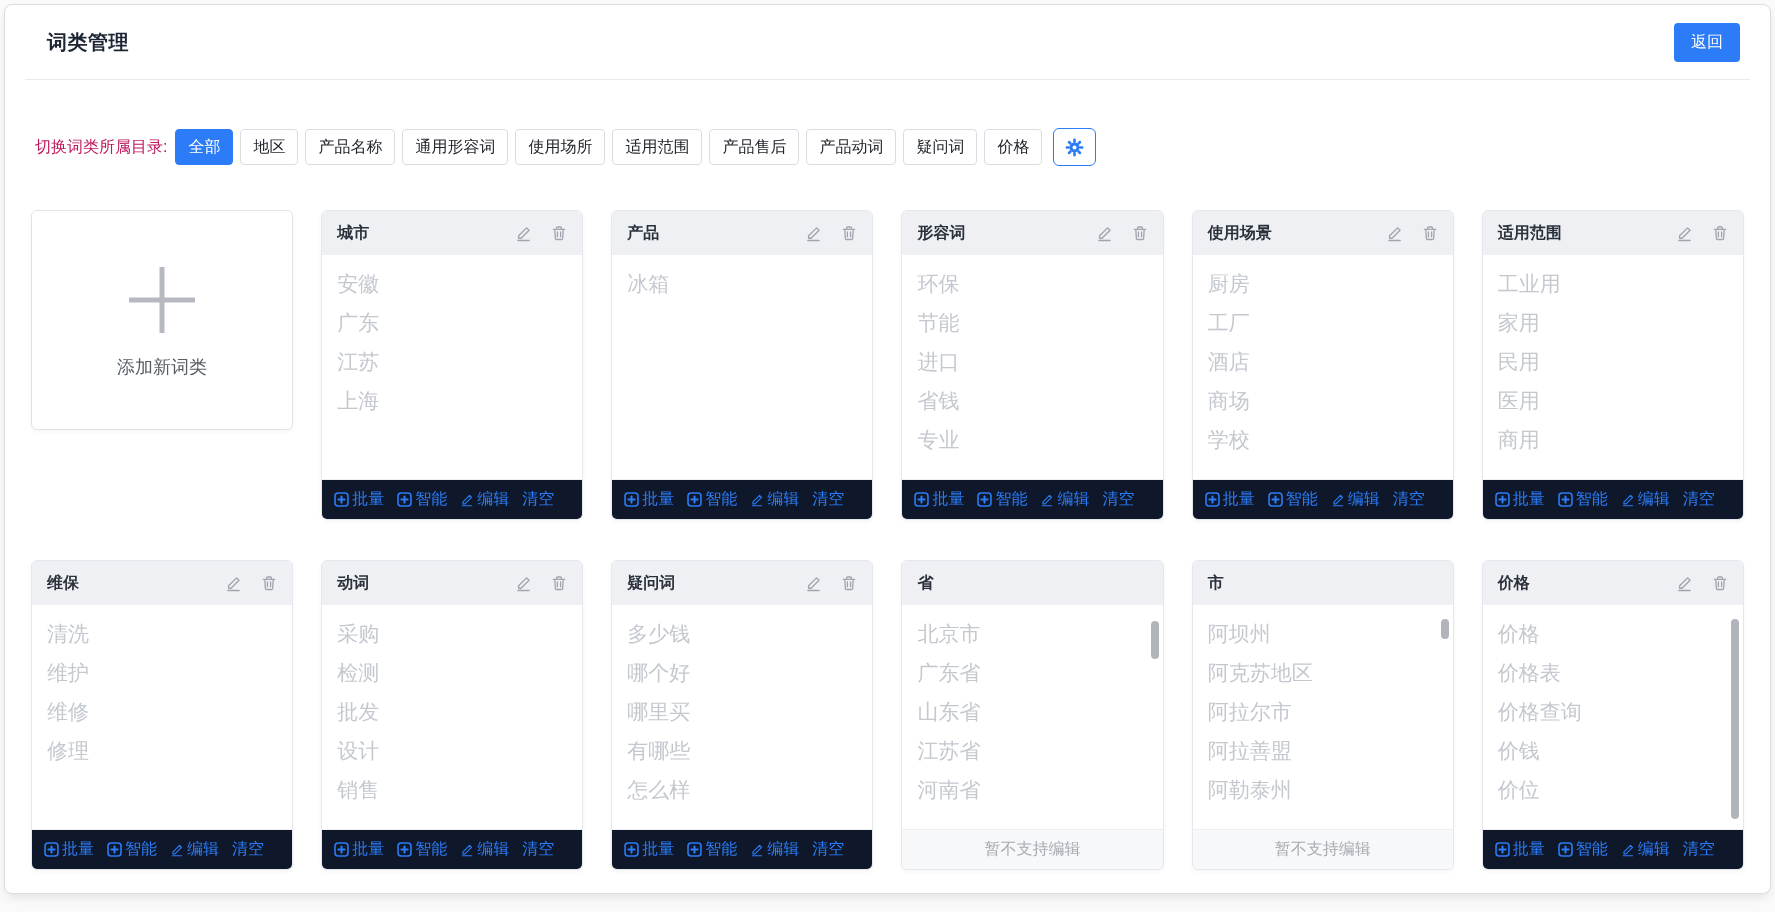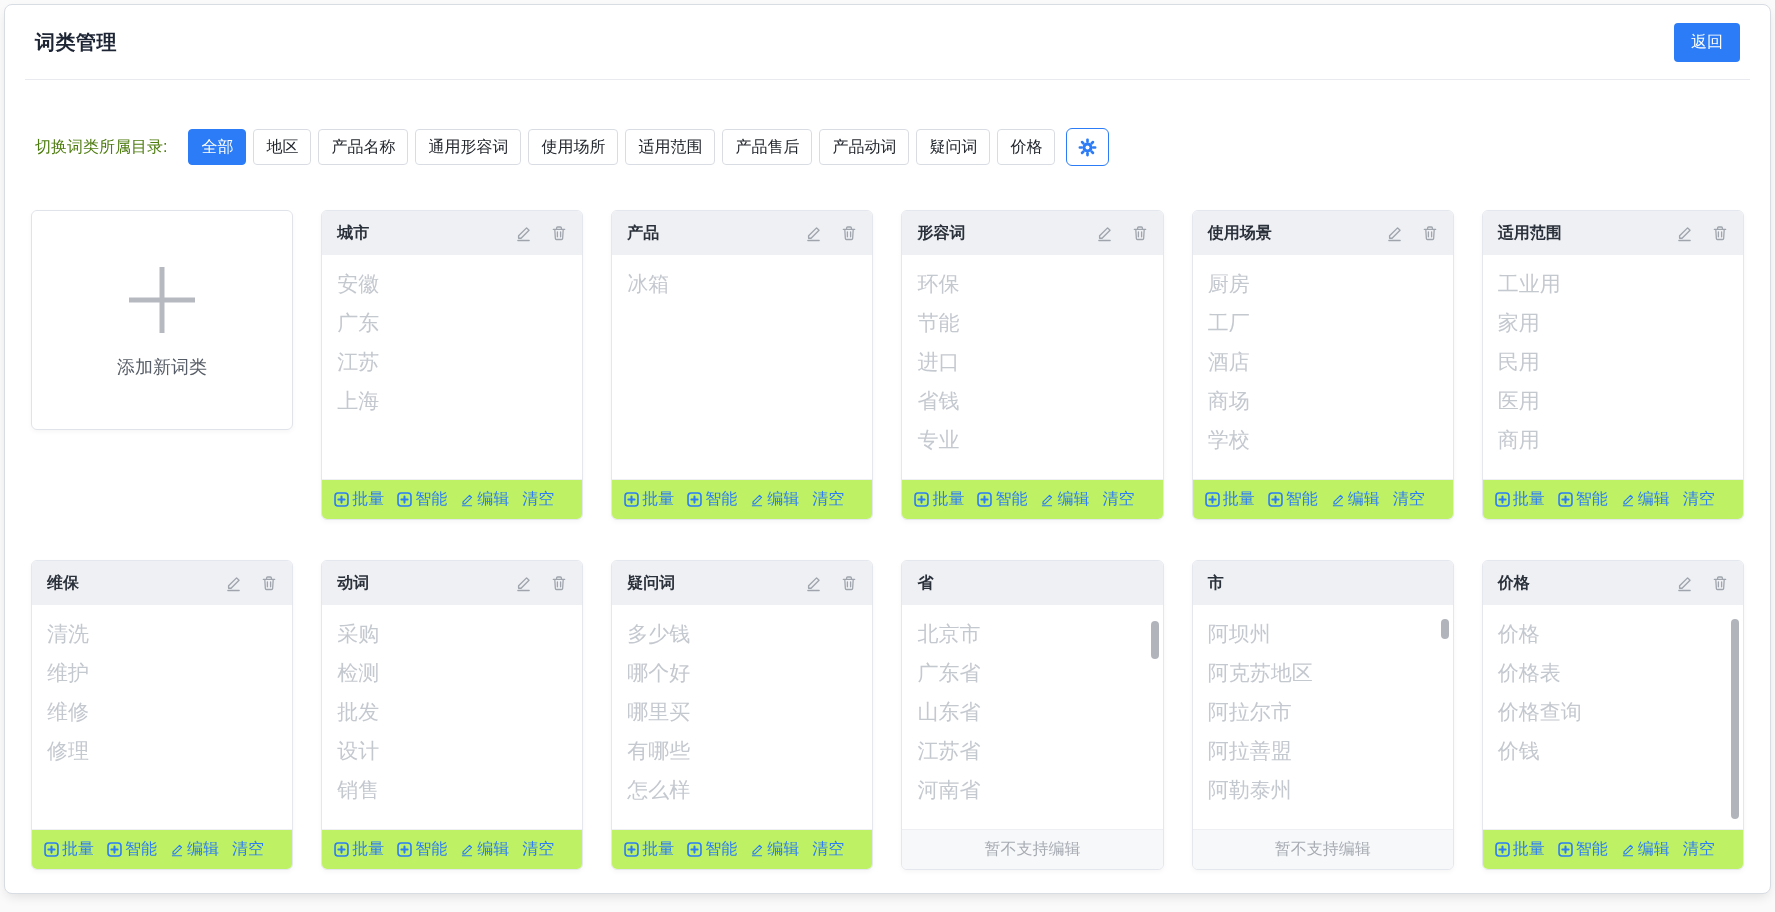--- a/index.html
+++ b/index.html
@@ -16,30 +16,30 @@
     border-radius: 8px;
     box-shadow: 0 5px 12px -3px rgba(0,0,0,.12);
     overflow: hidden;
   }
   
   .panel-header {
     height: 74px;
     display: flex; align-items: center; justify-content: space-between;
     padding: 0 30px;
   }
-  .page-title { font-size: 20px; font-weight: 700; color: #1d2534; letter-spacing: .5px; }
+  .page-title { font-size: 20px; font-weight: 700; color: #1d2534; letter-spacing: .5px; margin-left: 12px; }
   .back-btn {
     background: #2b7cf6; color: #fff; border: none; border-radius: 4px;
     font-size: 16px; padding: 9px 17px; cursor: pointer;
     font-family: inherit;
   }
   .divider { border-bottom: 1px solid #e8eaef; margin: 0 20px; }
   
   .filter-row { display: flex; align-items: center; gap: 7px; padding: 48px 30px 0; }
-  .filter-label { font-size: 16px; color: #4d7c0f; margin-right: 14px; }
+  .filter-label { font-size: 16px; color: #be185d; margin-right: 1px; }
   .chip {
     font-size: 16px; padding: 7px 12px; background: #fff; color: #23272e;
     border: 1px solid #d9dde3; border-radius: 4px; cursor: pointer;
     font-family: inherit; line-height: 20px;
   }
   .chip--active { background: #2b7cf6; border-color: #2b7cf6; color: #fff; }
   .gear-btn {
     width: 43px; height: 38px; margin-left: 4px;
     background: #fff; border: 1px solid #2b7cf6; border-radius: 6px;
     display: flex; align-items: center; justify-content: center; cursor: pointer;
@@ -70,21 +70,21 @@
   .card-header {
     flex: 0 0 44px; background: #eef0f4;
     display: flex; align-items: center; gap: 19px; padding: 0 15px;
   }
   .card-title { flex: 1; font-size: 16px; font-weight: 700; color: #2b313b; }
   .hicon { display: flex; cursor: pointer; line-height: 0; }
   .card-body { flex: 1; position: relative; padding: 9px 15px 0; overflow: hidden; }
   .word-item { height: 39px; display: flex; align-items: center; font-size: 21px; color: #c4c8cf; }
   .scroll-thumb { position: absolute; right: 4px; width: 8px; border-radius: 4px; background: #b1b5bb; cursor: grab; }
   .card-footer {
-    flex: 0 0 40px; border-top: 1px solid #edeff2; background: #bef264;
+    flex: 0 0 40px; border-top: 1px solid #edeff2; background: #0f172a;
     display: flex; align-items: center; gap: 13px; padding: 0 12px;
   }
   .flink {
     display: flex; align-items: center; gap: 3px;
     color: #2b7cf6; font-size: 16px; cursor: pointer; text-decoration: none;
   }
   .flink .licon { display: flex; line-height: 0; }
   .card-footer--disabled {
     justify-content: center; gap: 0;
     color: #a7abb2; font-size: 16px; background: #f7f8fa;
@@ -646,20 +646,21 @@
               <path d="M3.8 4.5l.55 9a1.1 1.1 0 0 0 1.1 1h5.1a1.1 1.1 0 0 0 1.1-1l.55-9"></path>
               <path d="M6.4 7v4.8M9.6 7v4.8" stroke-linecap="round"></path>
             </svg>
           </span>
         </div>
         <div class="card-body">
           <div class="word-item">价格</div>
           <div class="word-item">价格表</div>
           <div class="word-item">价格查询</div>
           <div class="word-item">价钱</div>
+          <div class="word-item">价位</div>
           <div class="scroll-thumb" style="top: 14px; height: 200px;"></div>
         </div>
         <div class="card-footer">
           <a class="flink">
             <span class="licon">
               <svg width="15" height="15" viewBox="0 0 16 16">
                 <rect x="1.1" y="1.1" width="13.8" height="13.8" rx="3.2" fill="none" stroke="#2b7cf6" stroke-width="1.7"></rect>
                 <path d="M8 4.7v6.6M4.7 8h6.6" stroke="#2b7cf6" stroke-width="2.2" stroke-linecap="round"></path>
               </svg>
             </span>

